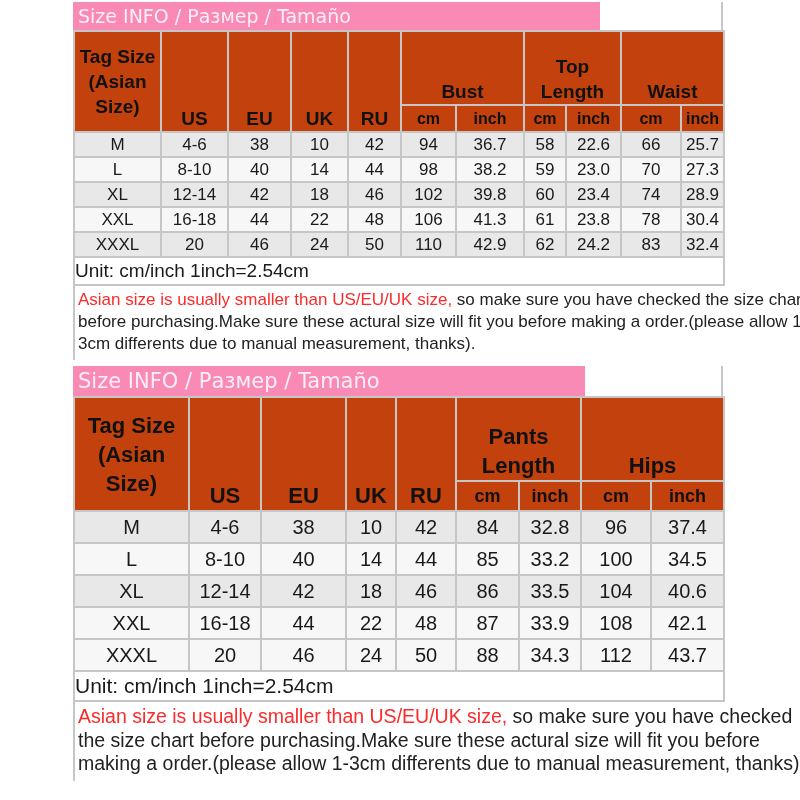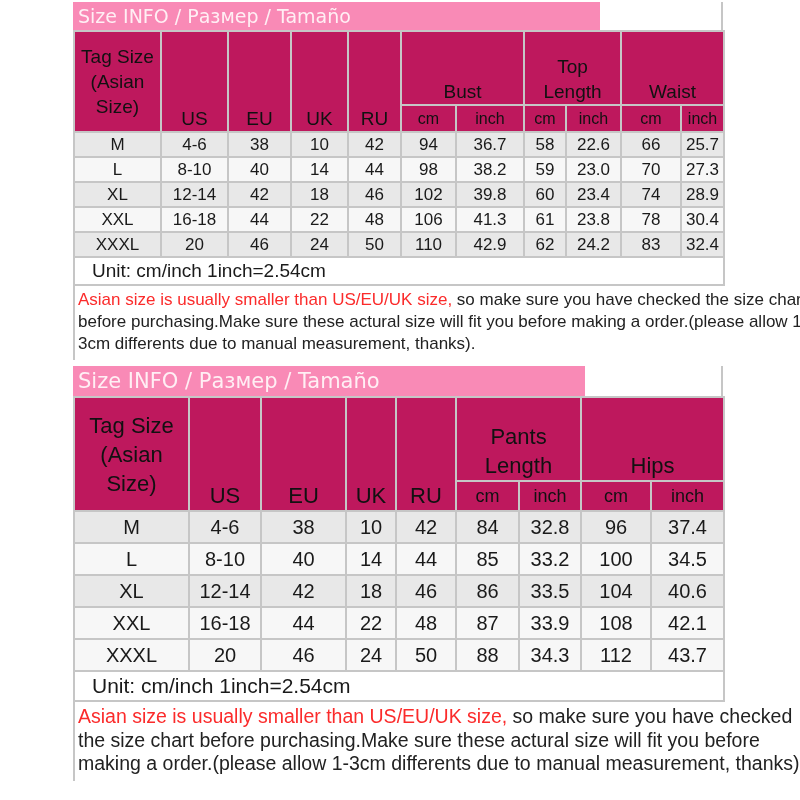--- a/index.html
+++ b/index.html
@@ -44,28 +44,28 @@
     border-collapse: collapse;
     table-layout: fixed;
     width: 650px;
   }
   td {
     border: 2px solid #C6C6C6;
     text-align: center;
     vertical-align: middle;
     overflow: hidden;
   }
-  .hdr { background: #be185d; font-weight: normal; color: #111111; }
+  .hdr { background: #c2410c; font-weight: bold; color: #111111; }
   .hdr-col, .hdr-group { vertical-align: bottom; padding-bottom: 0; }
   .row-gray  { background: #E8E8E8; }
   .row-light { background: #F7F7F7; }
   .unit td {
     background: #ffffff;
     text-align: left;
-    padding-left: 17px;
+    padding-left: 0;
     font-weight: normal;
   }
 
   .t1 { font-size: 17px; }
   .t1 .hdr-tag, .t1 .hdr-col, .t1 .hdr-group { font-size: 19px; line-height: 25px; }
   .t1 .row-h1 { height: 74px; }
   .t1 .hdr-sub { font-size: 16px; height: 23px; }
   .t1 td.data { height: 21px; }
   .t1 .unit td { height: 24px; font-size: 19px; }
 

